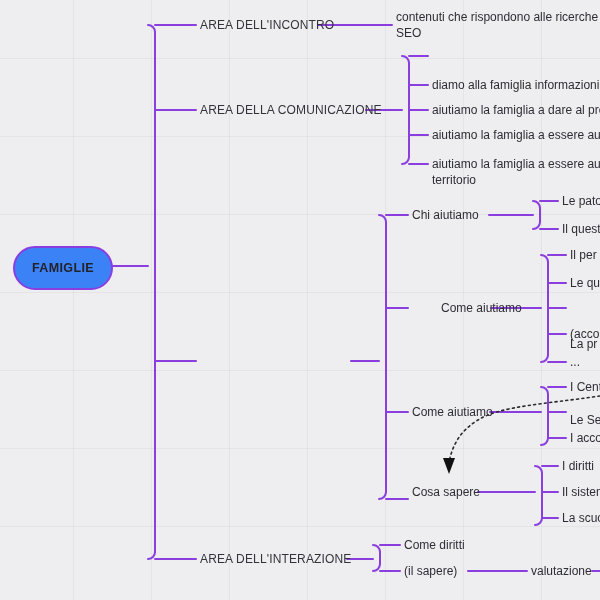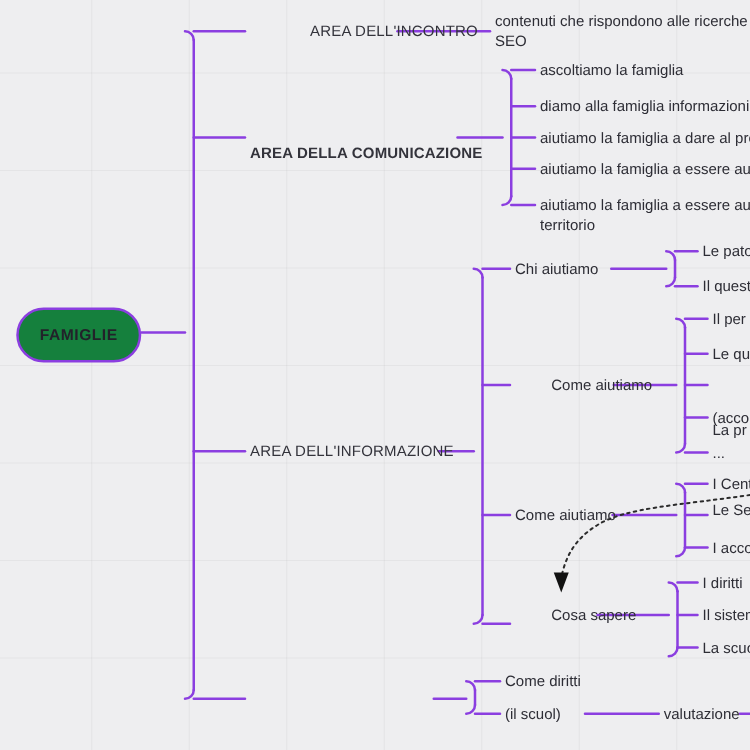--- a/index.html
+++ b/index.html
@@ -28,21 +28,21 @@
     color:#2b2b33;
     font-size:12px;
     line-height:16px;
     white-space:pre;
   }
   .node.wrap{white-space:normal;}
   .root{
     position:absolute;
     border:2px solid #8b3ee0;
     border-radius:999px;
-    background:#15803d;
+    background:#3b82f6;
     display:flex;align-items:center;justify-content:center;
     font-weight:bold;
     font-size:12.5px;
     letter-spacing:.4px;
     color:#22222a;
   }
   .lvl1{font-size:12px;letter-spacing:.15px;color:#33333b;}
   .lvl2{font-size:12px;color:#2d2d35;}
   .lvl3{font-size:12px;color:#2d2d35;}
   .ital{}
@@ -137,55 +137,54 @@
     <g>
       <path d="M600,396 C545,404 500,406 478,420 C458,432 452,448 449,462" fill="none" stroke="#2b2b2b" stroke-width="1.6" stroke-dasharray="2 3.4" stroke-linecap="round"></path>
       <path d="M443,458 L455,458 L449,474 Z" fill="#111111"></path>
     </g>
   </svg>
 
   <div class="root" style="left:13px;top:246px;width:96px;height:40px;">
     <span>FAMIGLIE</span>
   </div>
 
-  <div class="node lvl1" style="left:200px;top:17px;margin-left:48px;">AREA DELL'INCONTRO</div>
+  <div class="node lvl1" style="left:200px;top:17px;">AREA DELL'INCONTRO</div>
 
-  <div class="node lvl1" style="left:200px;top:114px;font-weight:bold;">AREA DELLA COMUNICAZIONE</div>
+  <div class="node lvl1" style="left:200px;top:102px;">AREA DELLA COMUNICAZIONE</div>
 
-  <div class="node lvl1" style="left:200px;top:353px;">AREA DELL'INFORMAZIONE</div>
 
+  <div class="node lvl1" style="left:200px;top:551px;">AREA DELL'INTERAZIONE</div>
 
   <div class="node lvl2 wrap" style="left:396px;top:9px;width:230px;">contenuti che rispondono alle ricerche espl
 SEO</div>
 
-  <div class="node lvl2" style="left:432px;top:48px;">ascoltiamo la famiglia</div>
   <div class="node lvl2" style="left:432px;top:77px;">diamo alla famiglia informazioni ch</div>
   <div class="node lvl2" style="left:432px;top:102px;">aiutiamo la famiglia a dare al propr</div>
   <div class="node lvl2" style="left:432px;top:127px;">aiutiamo la famiglia a essere auton</div>
   <div class="node lvl2 wrap" style="left:432px;top:156px;width:200px;">aiutiamo la famiglia a essere auton
 territorio</div>
 
   <div class="node lvl2" style="left:412px;top:207px;">Chi aiutiamo</div>
   <div class="node lvl2" style="left:412px;top:300px;margin-left:29px;">Come aiutiamo</div>
   <div class="node lvl2" style="left:412px;top:404px;">Come aiutiamo</div>
-  <div class="node lvl2" style="left:412px;top:484px;margin-left:29px;">Cosa sapere</div>
+  <div class="node lvl2" style="left:412px;top:484px;">Cosa sapere</div>
 
   <div class="node lvl3" style="left:562px;top:193px;">Le patol</div>
   <div class="node lvl3" style="left:562px;top:221px;">Il questi</div>
 
   <div class="node lvl3" style="left:570px;top:247px;">Il per</div>
   <div class="node lvl3" style="left:570px;top:275px;">Le qu</div>
   <div class="node lvl3" style="left:570px;top:300px;margin-top:36px;">La pr</div>
   <div class="node lvl3 ital" style="left:570px;top:326px;">(acco</div>
   <div class="node lvl3" style="left:570px;top:354px;">...</div>
 
   <div class="node lvl3" style="left:570px;top:379px;">I Cent</div>
-  <div class="node lvl3" style="left:570px;top:400px;text-align:center;">Le Se</div>
+  <div class="node lvl3" style="left:570px;top:412px;text-align:center;">Le Se</div>
   <div class="node lvl3" style="left:570px;top:430px;">I acco</div>
 
   <div class="node lvl3" style="left:562px;top:458px;">I diritti</div>
   <div class="node lvl3" style="left:562px;top:484px;">Il sistem</div>
   <div class="node lvl3" style="left:562px;top:510px;">La scuol</div>
 
   <div class="node lvl2" style="left:404px;top:537px;">Come diritti</div>
-  <div class="node lvl2" style="left:404px;top:563px;">(il scuol)</div>
+  <div class="node lvl2" style="left:404px;top:563px;">(il sapere)</div>
   <div class="node lvl2" style="left:531px;top:563px;">valutazione</div>
 </div>
 
 </body></html>

